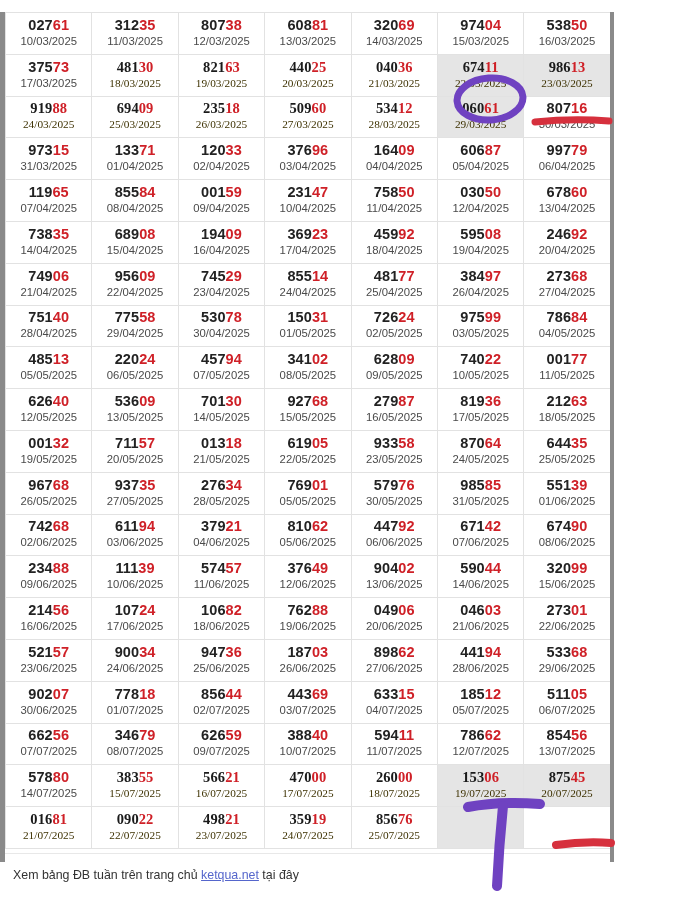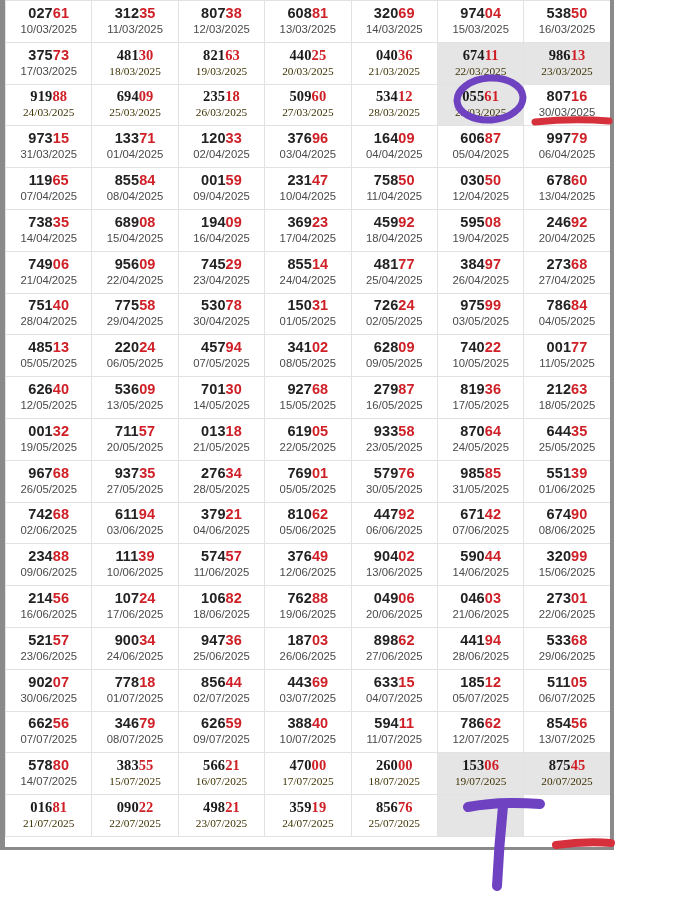--- a/index.html
+++ b/index.html
@@ -11,21 +11,21 @@
     overflow: hidden;
   }
   #page {
     position: relative;
     width: 675px; height: 898px;
     background: #ffffff;
   }
   
   #card {
     position: absolute;
-    left: 0; top: 0;
+    left: 0; top: 12px;
     width: 614px;
     height: 850px;
     background: #ffffff;
     border-left: 5px solid #8a8a8a;
     border-right: 4px solid #8a8a8a;
     border-bottom: 3px solid #8a8a8a;
     overflow: hidden;
   }
   #table-wrap { width: 100%; }
   table.lotto {
@@ -175,21 +175,21 @@
               </td>
               <td class=" hl">
                 <span class="num"><span>509</span><span class="tail">60</span></span>
                 <span class="date">27/03/2025</span>
               </td>
               <td class=" hl">
                 <span class="num"><span>534</span><span class="tail">12</span></span>
                 <span class="date">28/03/2025</span>
               </td>
               <td class=" weekend hl">
-                <span class="num"><span>055</span><span class="tail">61</span></span>
+                <span class="num"><span>060</span><span class="tail">61</span></span>
                 <span class="date">29/03/2025</span>
               </td>
               <td class=" weekend">
                 <span class="num"><span>807</span><span class="tail">16</span></span>
                 <span class="date">30/03/2025</span>
               </td>
             </tr>
             <tr>
               <td>
                 <span class="num"><span>973</span><span class="tail">15</span></span>
@@ -698,20 +698,23 @@
               <td class=" weekend">
                 <span class="num">&nbsp;</span>
                 <span class="date">&nbsp;</span>
               </td>
             </tr>
           </tbody>
       </table>
     </div>
   </div>
 
+  <div id="footer">
+    <div class="note"><span>Xem bảng ĐB tuần trên trang chủ </span><a class="link" href="#">ketqua.net</a><span> tại đây</span></div>
+  </div>
 
   <svg id="annots" viewBox="0 0 675 898">
 
     <ellipse cx="490" cy="99" rx="33" ry="21" fill="none" stroke="#6f42c1" stroke-width="7" stroke-linecap="round" transform="rotate(-4 490 99)"></ellipse>
 
     <path d="M535 122 Q573 118 609 121" fill="none" stroke="#d6303d" stroke-width="7" stroke-linecap="round"></path>
 
     <path d="M468 807 Q500 801 540 804" fill="none" stroke="#6f42c1" stroke-width="10" stroke-linecap="round"></path>
     <path d="M503 806 Q499 845 497 886" fill="none" stroke="#6f42c1" stroke-width="10" stroke-linecap="round"></path>
 

